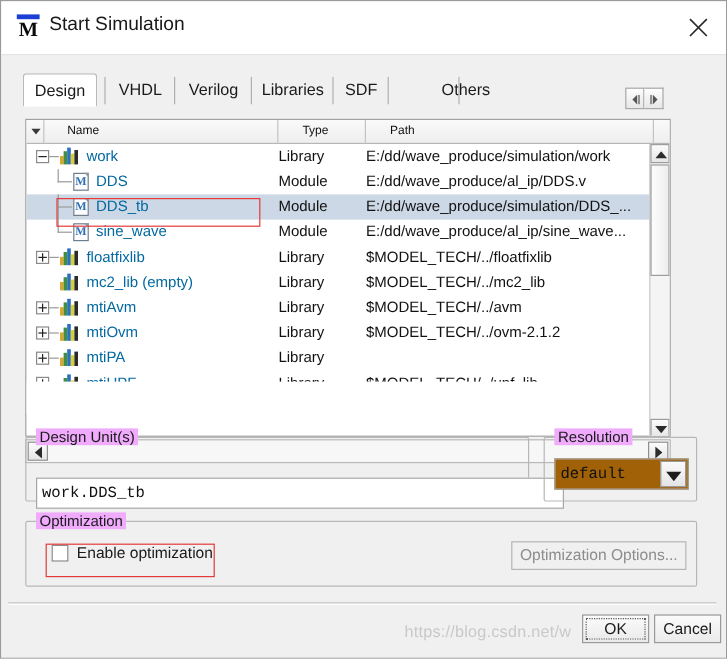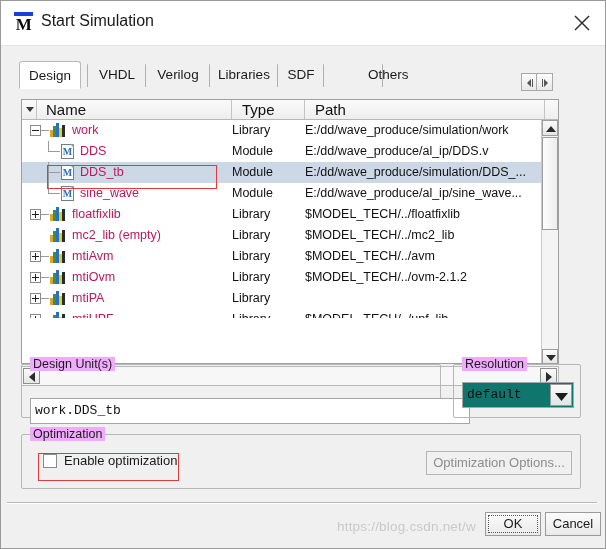--- a/index.html
+++ b/index.html
@@ -145,23 +145,23 @@
     height: 20px;
     background: linear-gradient(#fafafa, #eeeeee);
     border-bottom: 1px solid #b6b6b6;
     box-sizing: border-box;
   }
   .th {
     position: absolute;
     top: 0;
     height: 19px;
     line-height: 19px;
-    font-size: 15px;
+    font-size: 10px;
     color: #111;
-    padding-left: 10px;
+    padding-left: 20px;
     box-sizing: border-box;
     border-right: 1px solid #c4c4c4;
     white-space: nowrap;
     cursor: default;
   }
   .th-sortmark {
     position: absolute;
     left: 2px; top: 0;
     width: 12px; height: 19px;
     border-right: 1px solid #c4c4c4;
@@ -182,21 +182,21 @@
     height: 21px;
     cursor: default;
   }
   .trow.selected { background: #ccd8e5; }
   .cell-name {
     position: absolute;
     left: 0; top: 0;
     height: 21px;
     line-height: 21px;
     font-size: 12.5px;
-    color: #be185d;
+    color: #0369a1;
     white-space: nowrap;
   }
   .cell-type {
     position: absolute;
     left: 210px; top: 0;
     height: 21px;
     line-height: 21px;
     font-size: 12.5px;
     color: #111;
     white-space: nowrap;
@@ -340,21 +340,21 @@
     font-size: 13px;
     color: #111;
     padding-left: 4px;
     line-height: 24px;
     white-space: nowrap;
     overflow: hidden;
     cursor: text;
   }
   .combo {
     position: absolute;
-    background: #0f766e;
+    background: #a16207;
     border: 1px solid #a6a6a6;
     box-sizing: border-box;
     cursor: default;
     padding-left: 43px;
   }
   .combo-val {
     position: absolute;
     left: 4px; top: 0;
     line-height: 24px;
     font-family: "Liberation Mono", monospace;

